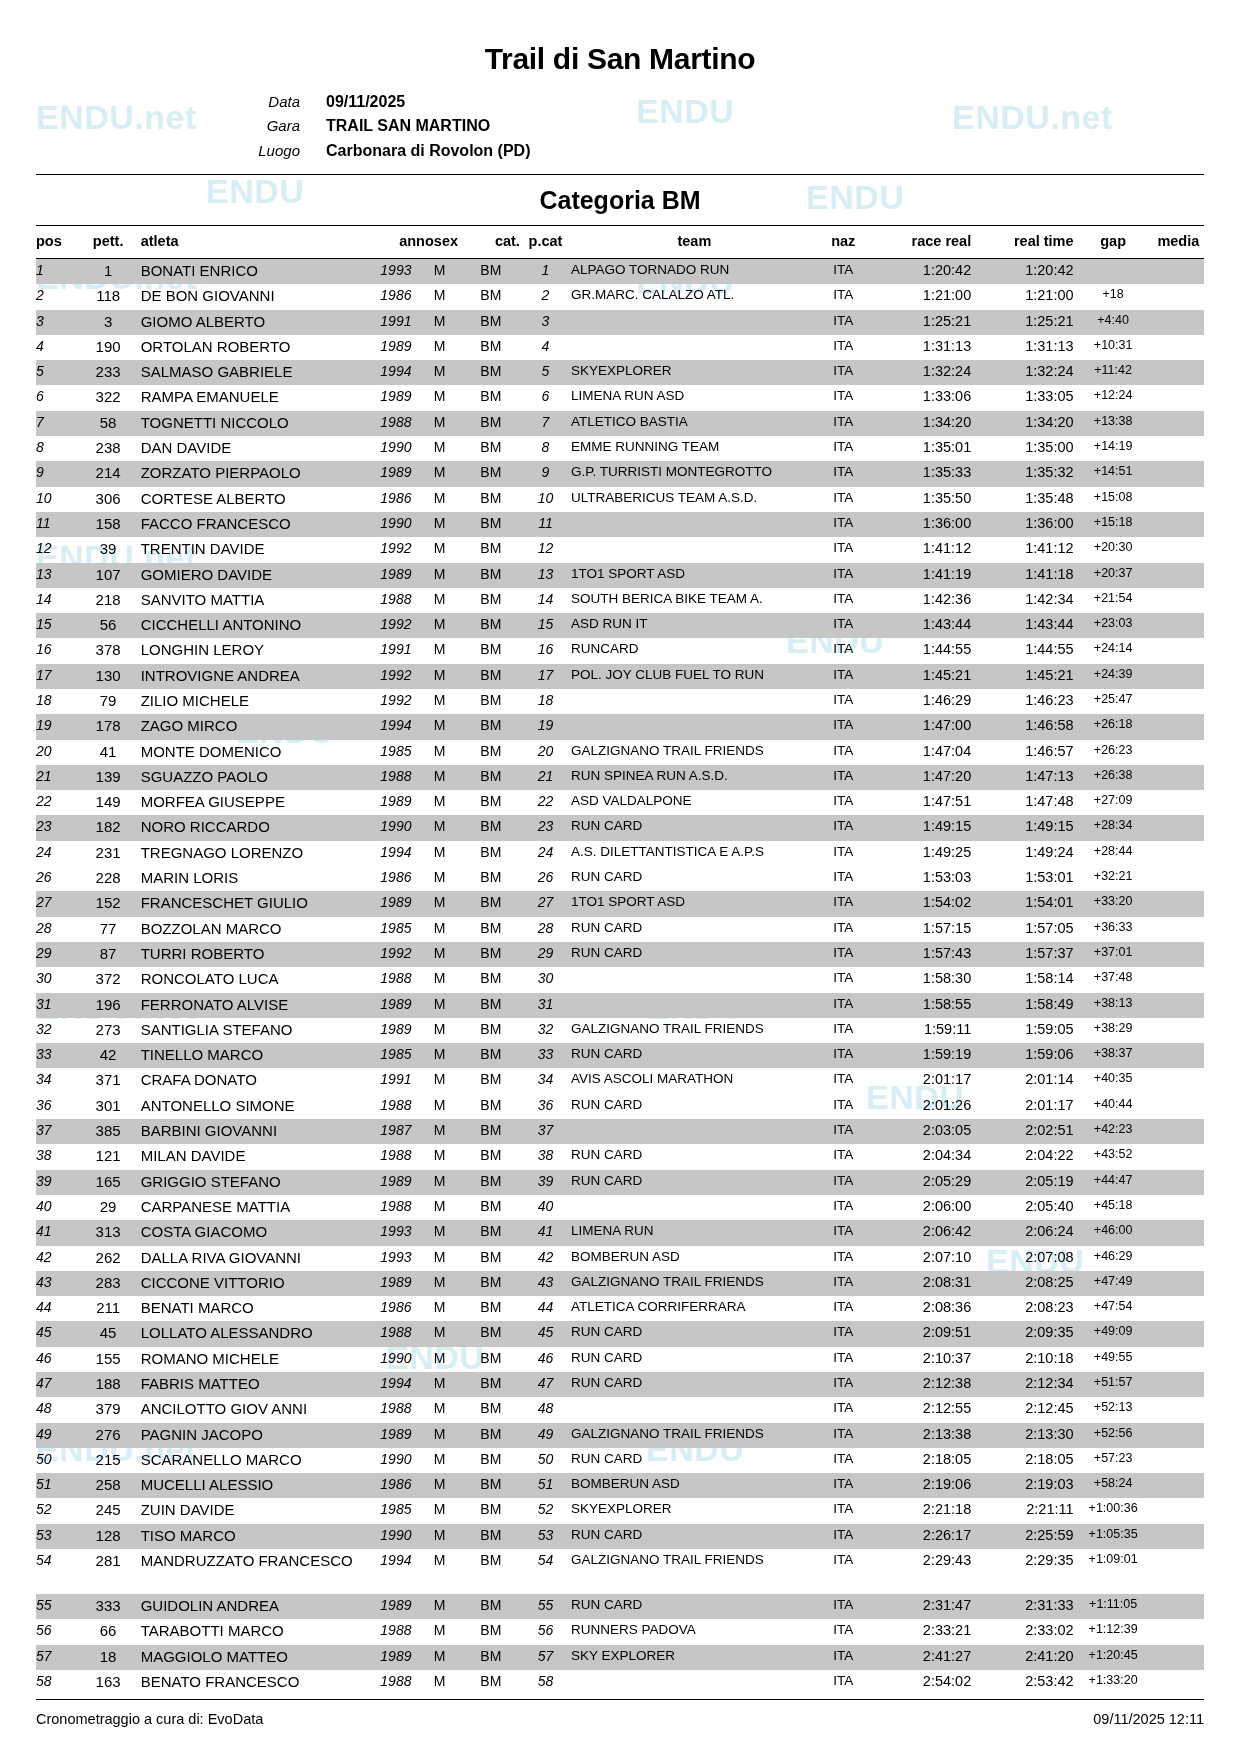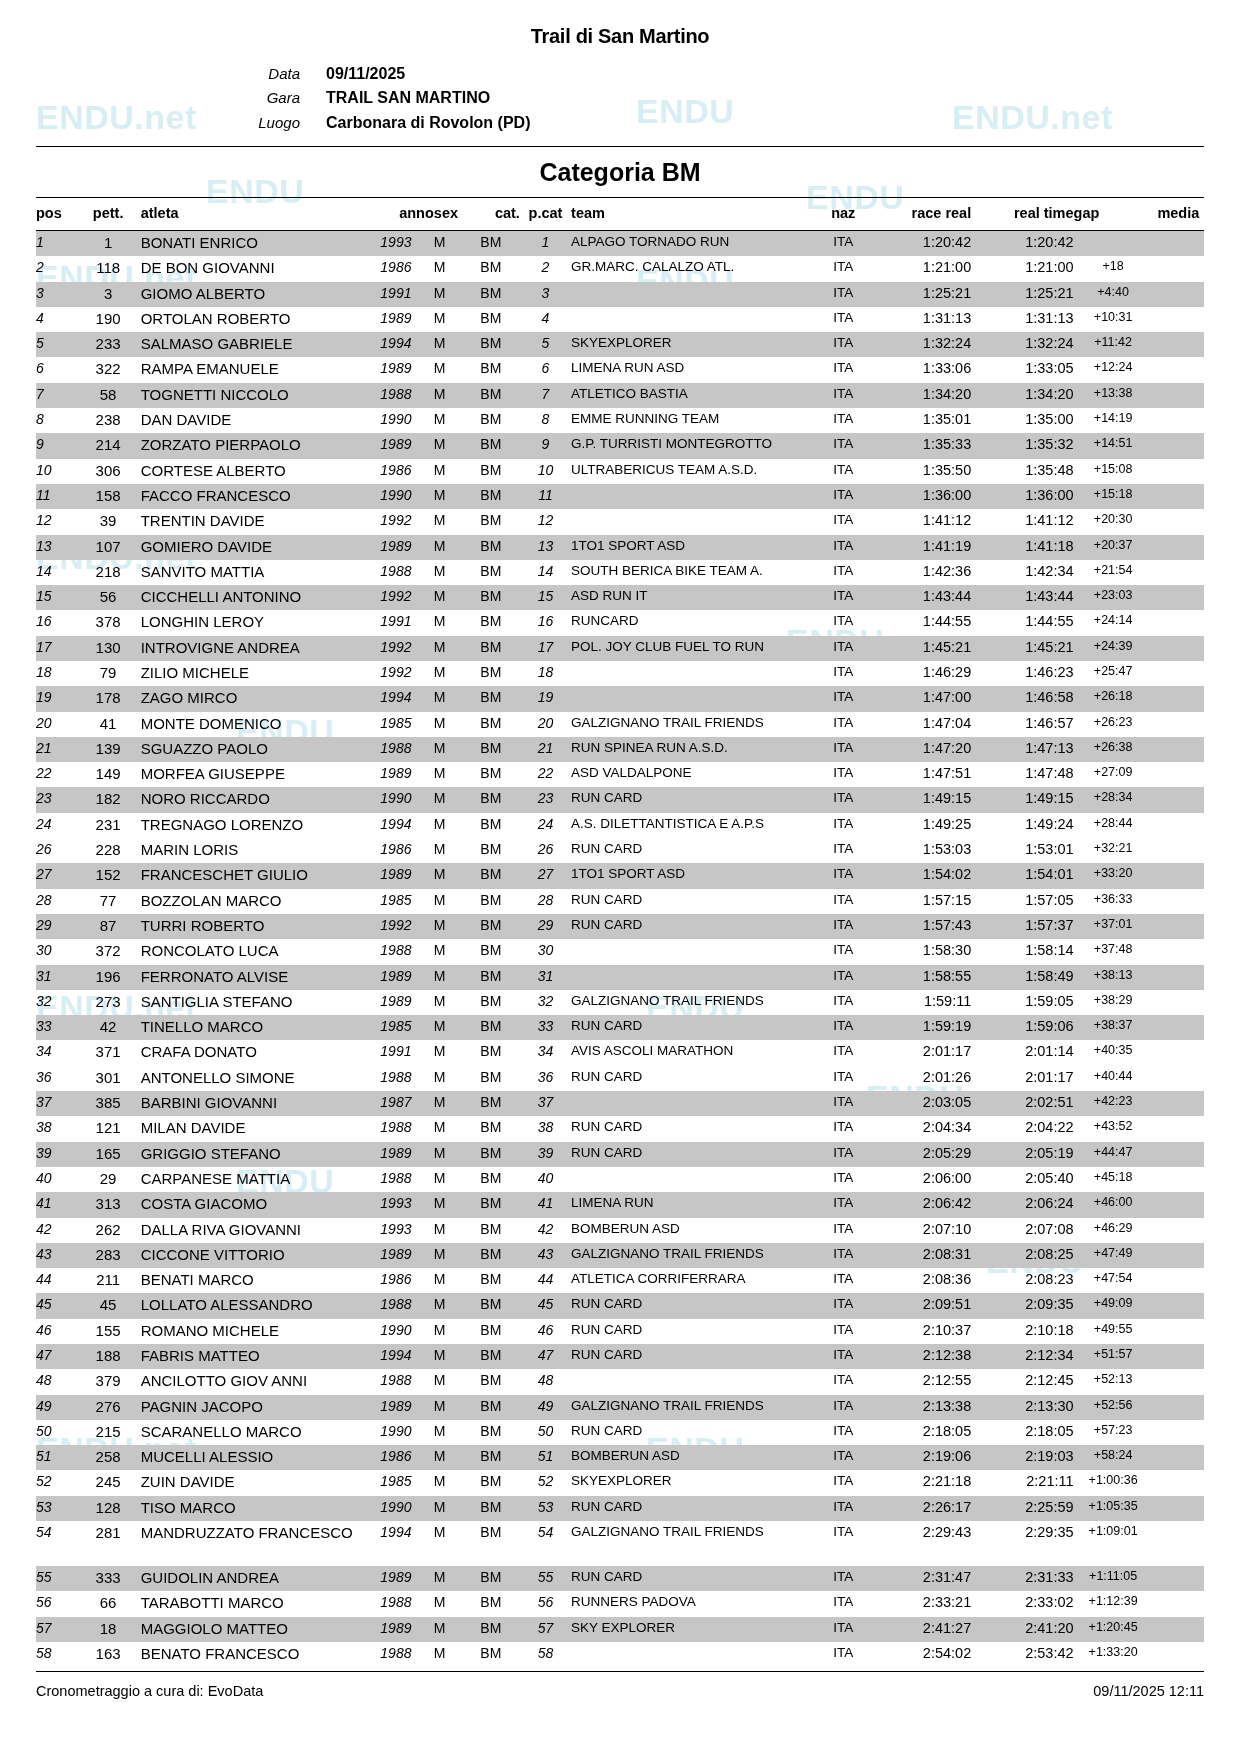--- a/index.html
+++ b/index.html
@@ -38,23 +38,23 @@
     color: #d8eef5;
     letter-spacing: 0.5px;
     white-space: nowrap;
   }
 
   .content { position: relative; z-index: 2; }
 
   
   .doc-title {
     text-align: center;
-    font-size: 20px;
+    font-size: 30px;
     font-weight: bold;
-    padding-top: 25px;
+    padding-top: 42px;
     letter-spacing: -0.3px;
   }
   .meta {
     margin-top: 14px;
     display: block;
   }
   .meta-row {
     display: flex;
     align-items: baseline;
     line-height: 1.52;
@@ -100,25 +100,25 @@
   }
   table.results thead tr.head-top th { border-top: 1.6px solid #000; }
 
   th.c-pos     { width: 34px;  text-align: left;  padding-left: 2px;}
   th.c-pett    { width: 56px;  text-align: center;}
   th.c-atleta  { width: 206px; text-align: left;  padding-left: 6px;}
   th.c-anno    { width: 46px;  text-align: right;}
   th.c-sex     { width: 24px;  text-align: left; padding-left:4px;}
   th.c-cat     { width: 50px;  text-align: right;}
   th.c-pcat    { width: 44px;  text-align: center;}
-  th.c-team    { width: 212px; text-align: left; padding-left: 6px;}
+  th.c-team    { width: 212px; text-align: center; padding-left: 6px;}
   th.c-naz     { width: 44px;  text-align: center;}
   th.c-race    { width: 88px;  text-align: right; padding-right: 6px;}
   th.c-real    { width: 88px;  text-align: right; padding-right: 6px;}
-  th.c-gap     { width: 68px;  text-align: left;}
+  th.c-gap     { width: 68px;  text-align: center;}
   th.c-media   { width: 44px;  text-align: center;}
 
   table.results tbody td {
     padding: 2px 0 3px 0;
     height: 20.3px;
     line-height: 1.3;
     vertical-align: top;
     white-space: nowrap;
     overflow: hidden;
   }

